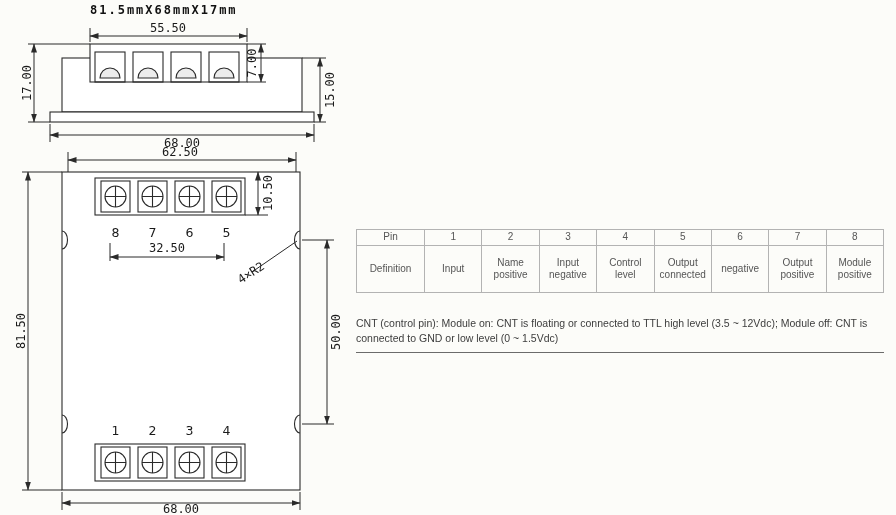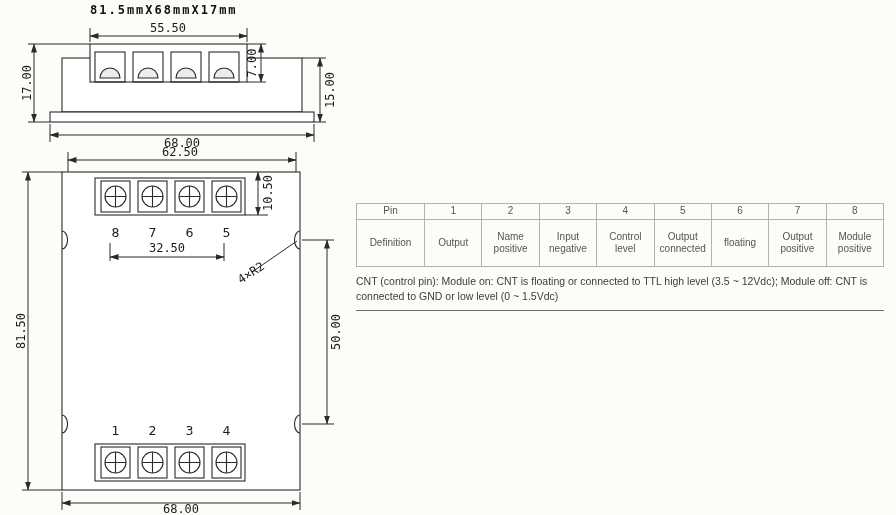--- a/index.html
+++ b/index.html
@@ -12,33 +12,33 @@
   .stage { position:relative; width:896px; height:515px; }
 
   .drawing-title {
     position:absolute; left:90px; top:3px;
     font-family:"DejaVu Sans Mono", monospace;
     font-size:12px; font-weight:700; letter-spacing:2px;
     color:#111;
   }
   .drawing { position:absolute; left:0; top:0; }
 
-  .pin-table-wrap { position:absolute; left:356px; top:203px; width:528px; }
+  .pin-table-wrap { position:absolute; left:356px; top:229px; width:528px; }
   table.pin-table { border-collapse:collapse; table-layout:fixed; width:528px; }
   .pin-table td {
     border:1px solid #b3b3b3;
     font-size:10px; color:#555;
     text-align:center; vertical-align:middle;
     padding:1px 2px; line-height:1.25;
     background:transparent;
   }
   .row-pin td, .row-name td { height:16px; }
   .row-def td { height:47px; }
   .note {
-    margin-top:7px;
+    margin-top:23px;
     font-size:10.5px; color:#3d3d3d; line-height:1.4;
     padding-bottom:7px;
     border-bottom:1px solid #6b6b6b;
   }
 </style>
 </head>
 <body>
 
 <div class="stage">
 
@@ -186,26 +186,26 @@
           <td>2</td>
           <td>3</td>
           <td>4</td>
           <td>5</td>
           <td>6</td>
           <td>7</td>
           <td>8</td>
         </tr>
         <tr class="row-def">
           <td>Definition</td>
-          <td>Output</td>
+          <td>Input</td>
           <td>Name positive</td>
           <td>Input negative</td>
           <td>Control level</td>
           <td>Output connected</td>
-          <td>floating</td>
+          <td>negative</td>
           <td>Output positive</td>
           <td>Module positive</td>
         </tr>
       </tbody>
     </table>
     <p class="note">CNT (control pin): Module on: CNT is floating or connected to TTL high level (3.5 ~ 12Vdc); Module off: CNT is connected to GND or low level (0 ~ 1.5Vdc)</p>
   </div>
 
 </div>
 

